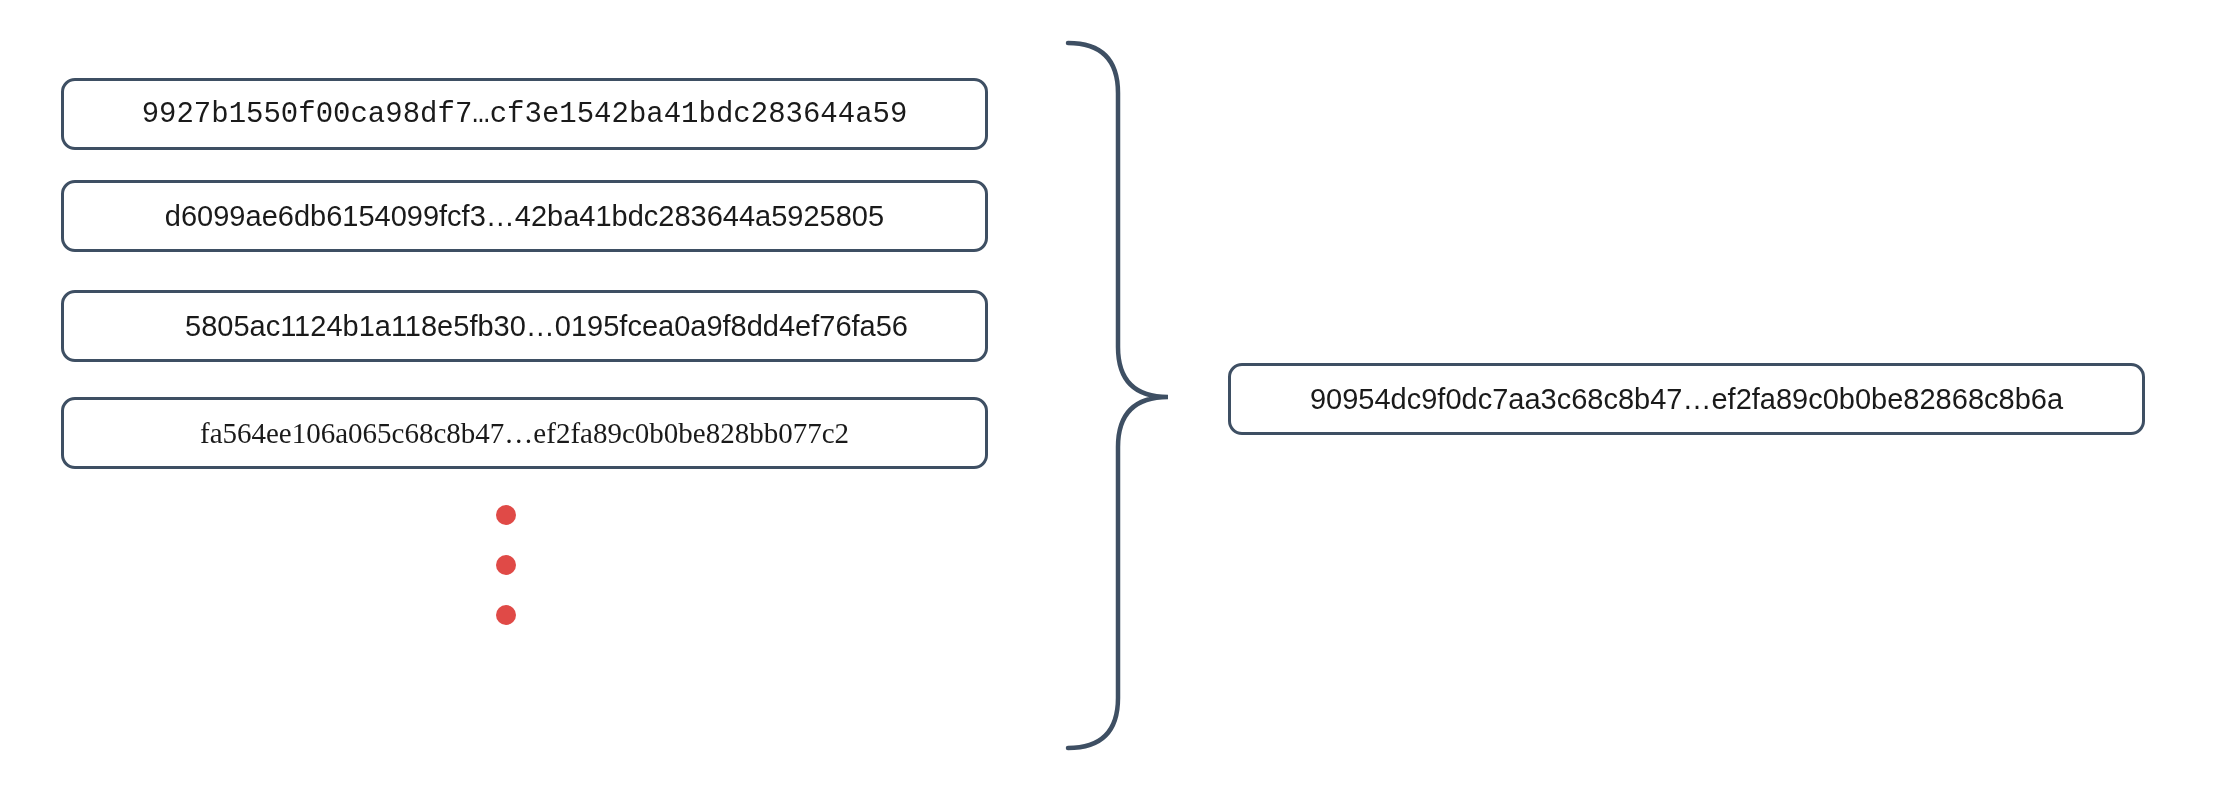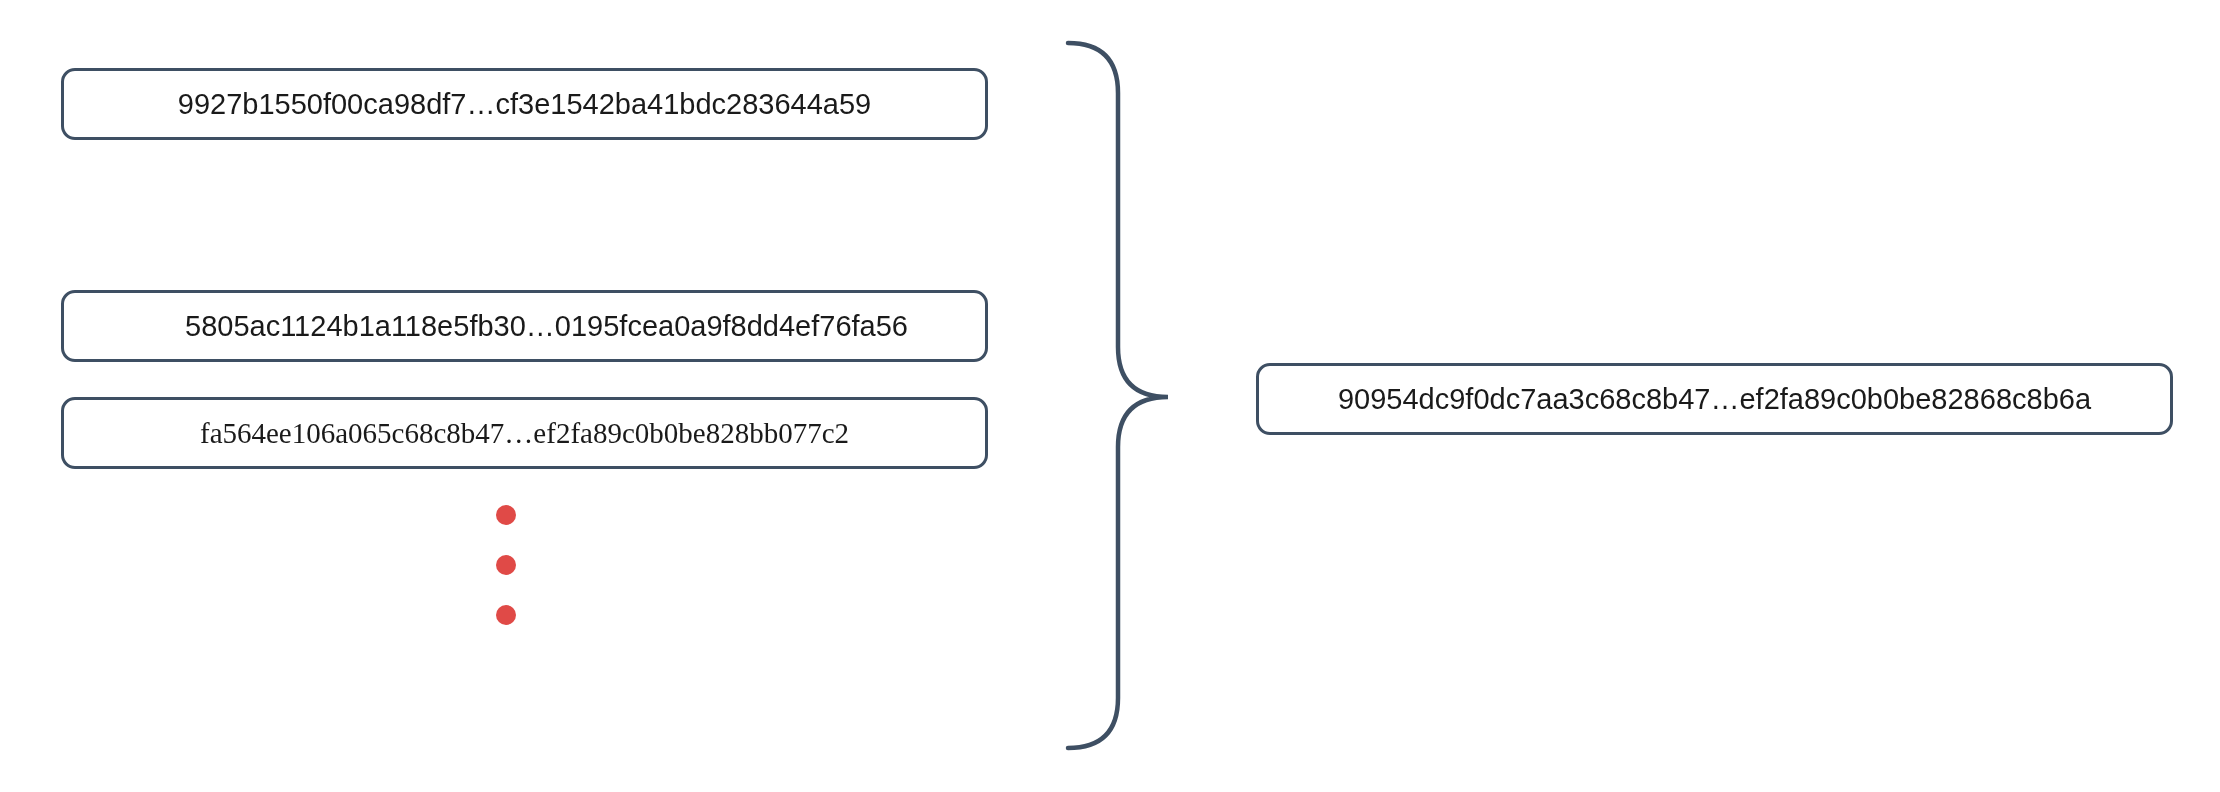--- a/index.html
+++ b/index.html
@@ -24,30 +24,29 @@
     border: 3px solid #3e4f63;
     border-radius: 14px;
     background: #ffffff;
     display: flex;
     align-items: center;
     justify-content: center;
     font-size: 29px;
     color: #1a1a1a;
     white-space: nowrap;
   }
-  .hash-block.b0 { top: 68px; }
+  .hash-block.b0 { top: 78px; font-family: Liberation Mono, monospace; }
   .hash-block.b1 { top: 180px; }
   .hash-block.b2 { top: 290px; padding-left: 44px; }
   .hash-block.b3 { top: 397px; font-family: Liberation Serif, serif; }
   .hash-block.b4 { top: 643px; }
   .hash-block.result {
     left: 1228px;
     top: 363px;
     width: 917px;
-    margin-left: 28px;
   }
   .dots {
     position: absolute;
     left: 496px;
     top: 505px;
     width: 20px;
     height: 120px;
     display: flex;
     flex-direction: column;
     justify-content: space-between;
@@ -69,20 +68,23 @@
 </style>
 </head>
 <body>
 
 <div class="canvas">
 
   <div class="hash-block b0">
     <span>9927b1550f00ca98df7…cf3e1542ba41bdc283644a59</span>
   </div>
 
+  <div class="hash-block b1">
+    <span>d6099ae6db6154099fcf3…42ba41bdc283644a5925805</span>
+  </div>
 
   <div class="hash-block b2">
     <span>5805ac1124b1a118e5fb30…0195fcea0a9f8dd4ef76fa56</span>
   </div>
 
   <div class="hash-block b3">
     <span>fa564ee106a065c68c8b47…ef2fa89c0b0be828bb077c2</span>
   </div>
 
   <div class="dots">

